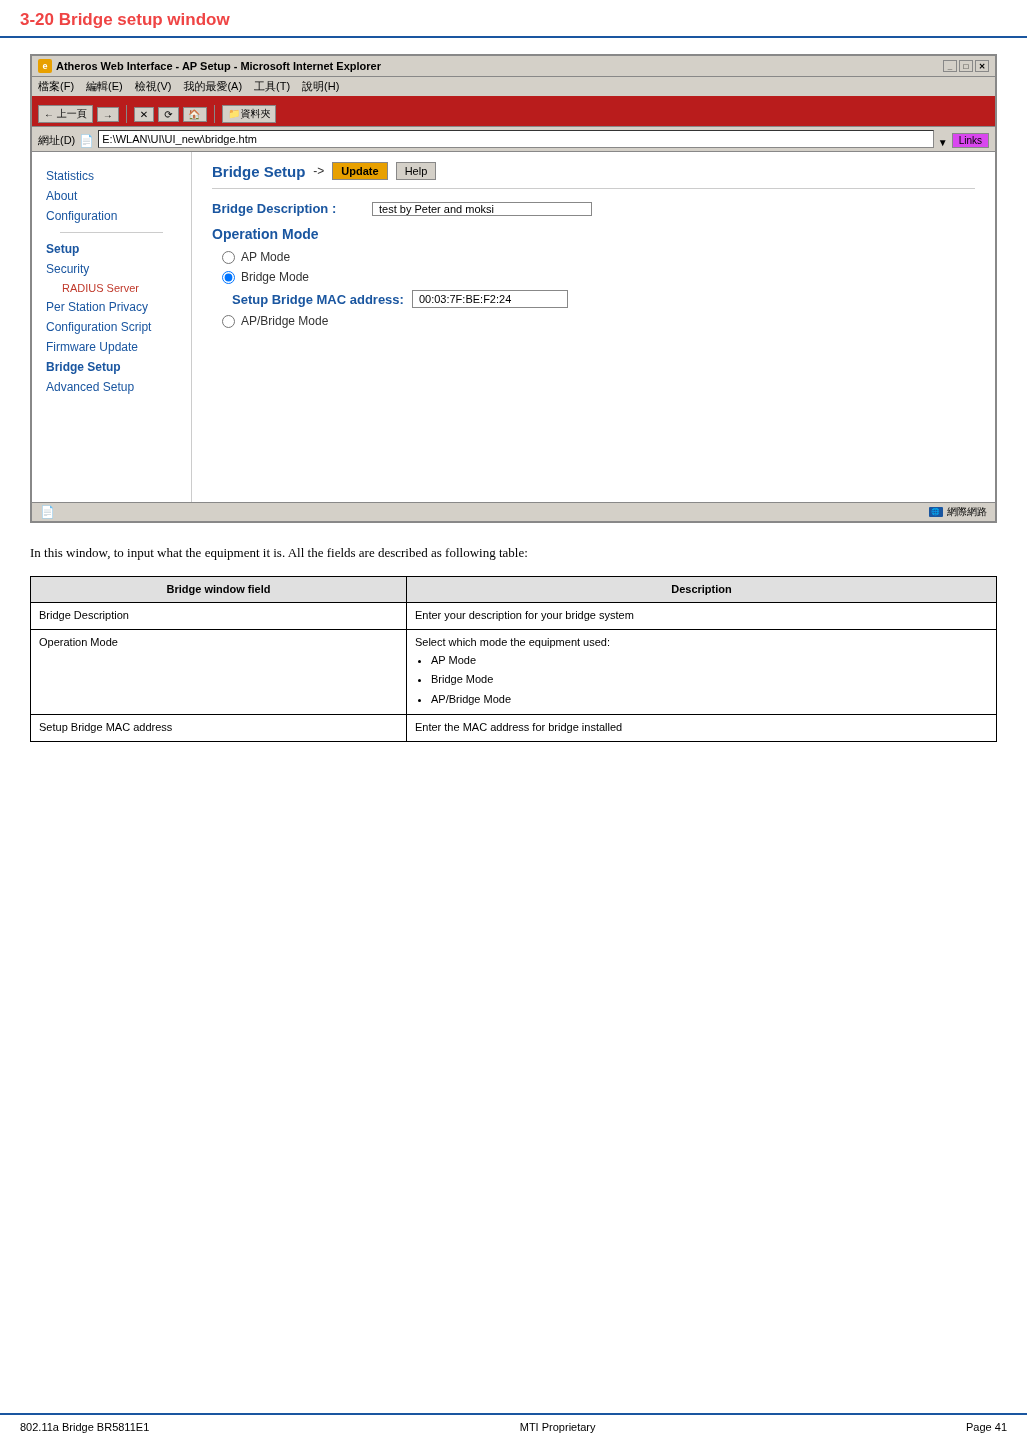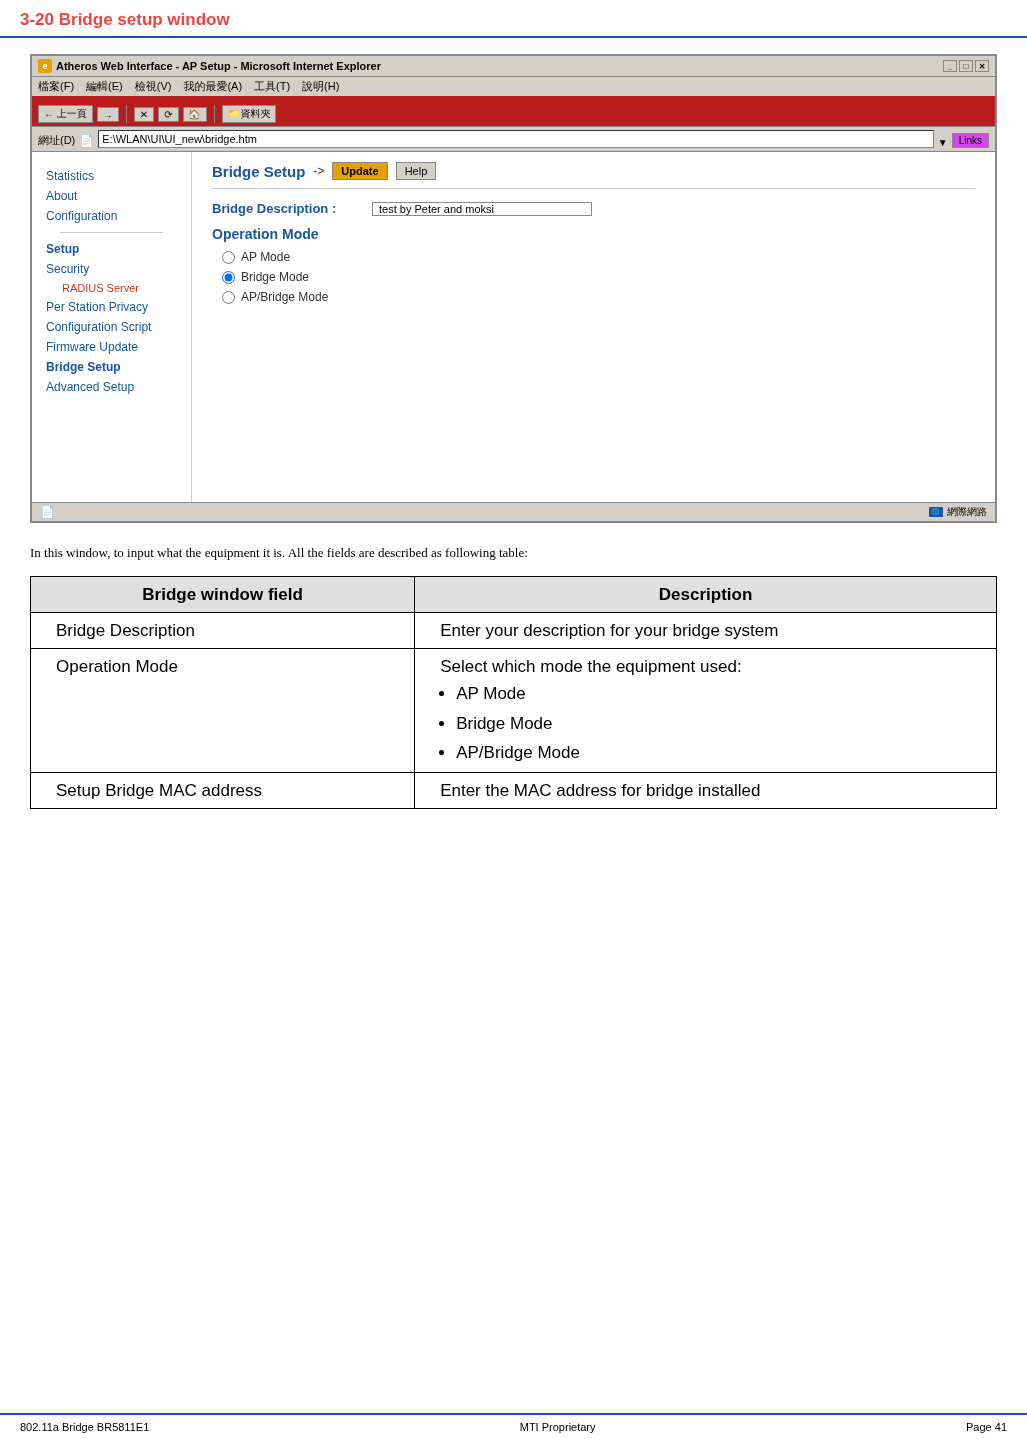--- a/index.html
+++ b/index.html
@@ -282,22 +282,22 @@
     }
 
     
     .desc-table {
       width: 100%;
       border-collapse: collapse;
       margin-bottom: 20px;
     }
     .desc-table th, .desc-table td {
       border: 1px solid #000;
-      padding: 4px 25px;
-      font-size: 17px;
+      padding: 4px 8px;
+      font-size: 11px;
       vertical-align: top;
     }
     .desc-table th {
       background: #e0e0e0;
       font-weight: bold;
     }
     .desc-table td ul {
       margin-left: 16px;
     }
     .desc-table td ul li {
@@ -405,20 +405,24 @@
       <div class="radio-row">
         <input type="radio" name="op_mode" class="radio-input" style="">
         <span class="radio-label">AP Mode</span>
       </div>
 
       <div class="radio-row">
         <input type="radio" name="op_mode" class="radio-input" checked="" style="">
         <span class="radio-label">Bridge Mode</span>
       </div>
 
+      <div class="bridge-mac-row">
+        <span class="bridge-mac-label">Setup Bridge MAC address:</span>
+        <input class="bridge-mac-input" value="00:03:7F:BE:F2:24" style="">
+      </div>
 
       <div class="radio-row">
         <input type="radio" name="op_mode" class="radio-input" style="">
         <span class="radio-label">AP/Bridge Mode</span>
       </div>
 
     </div>
   </div>
 
   <div class="browser-statusbar">

